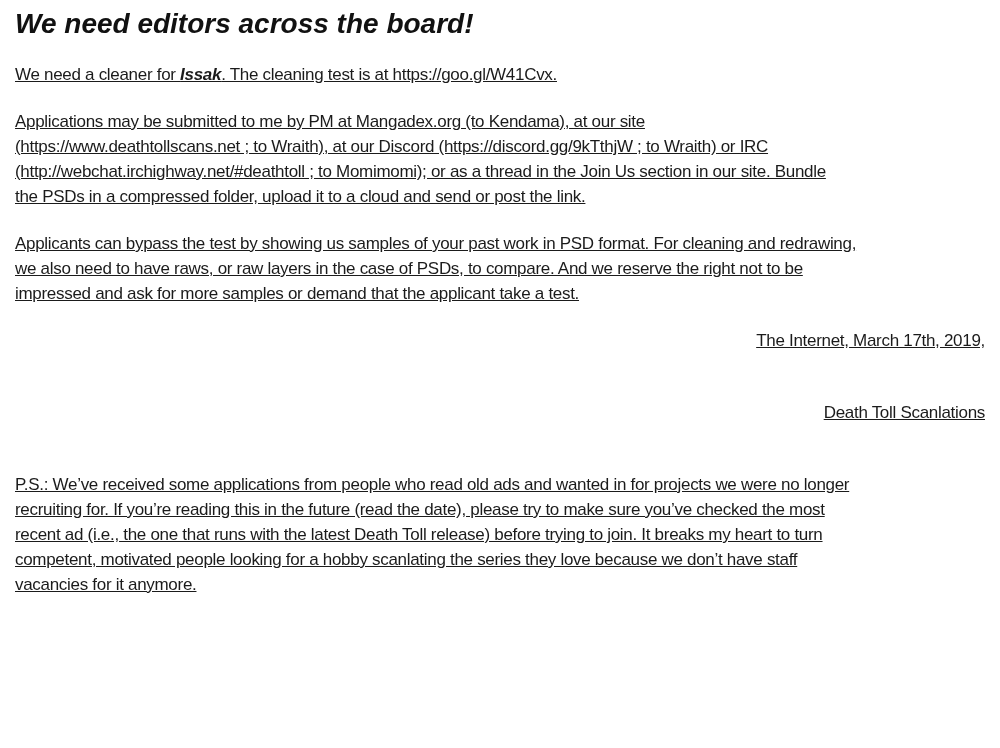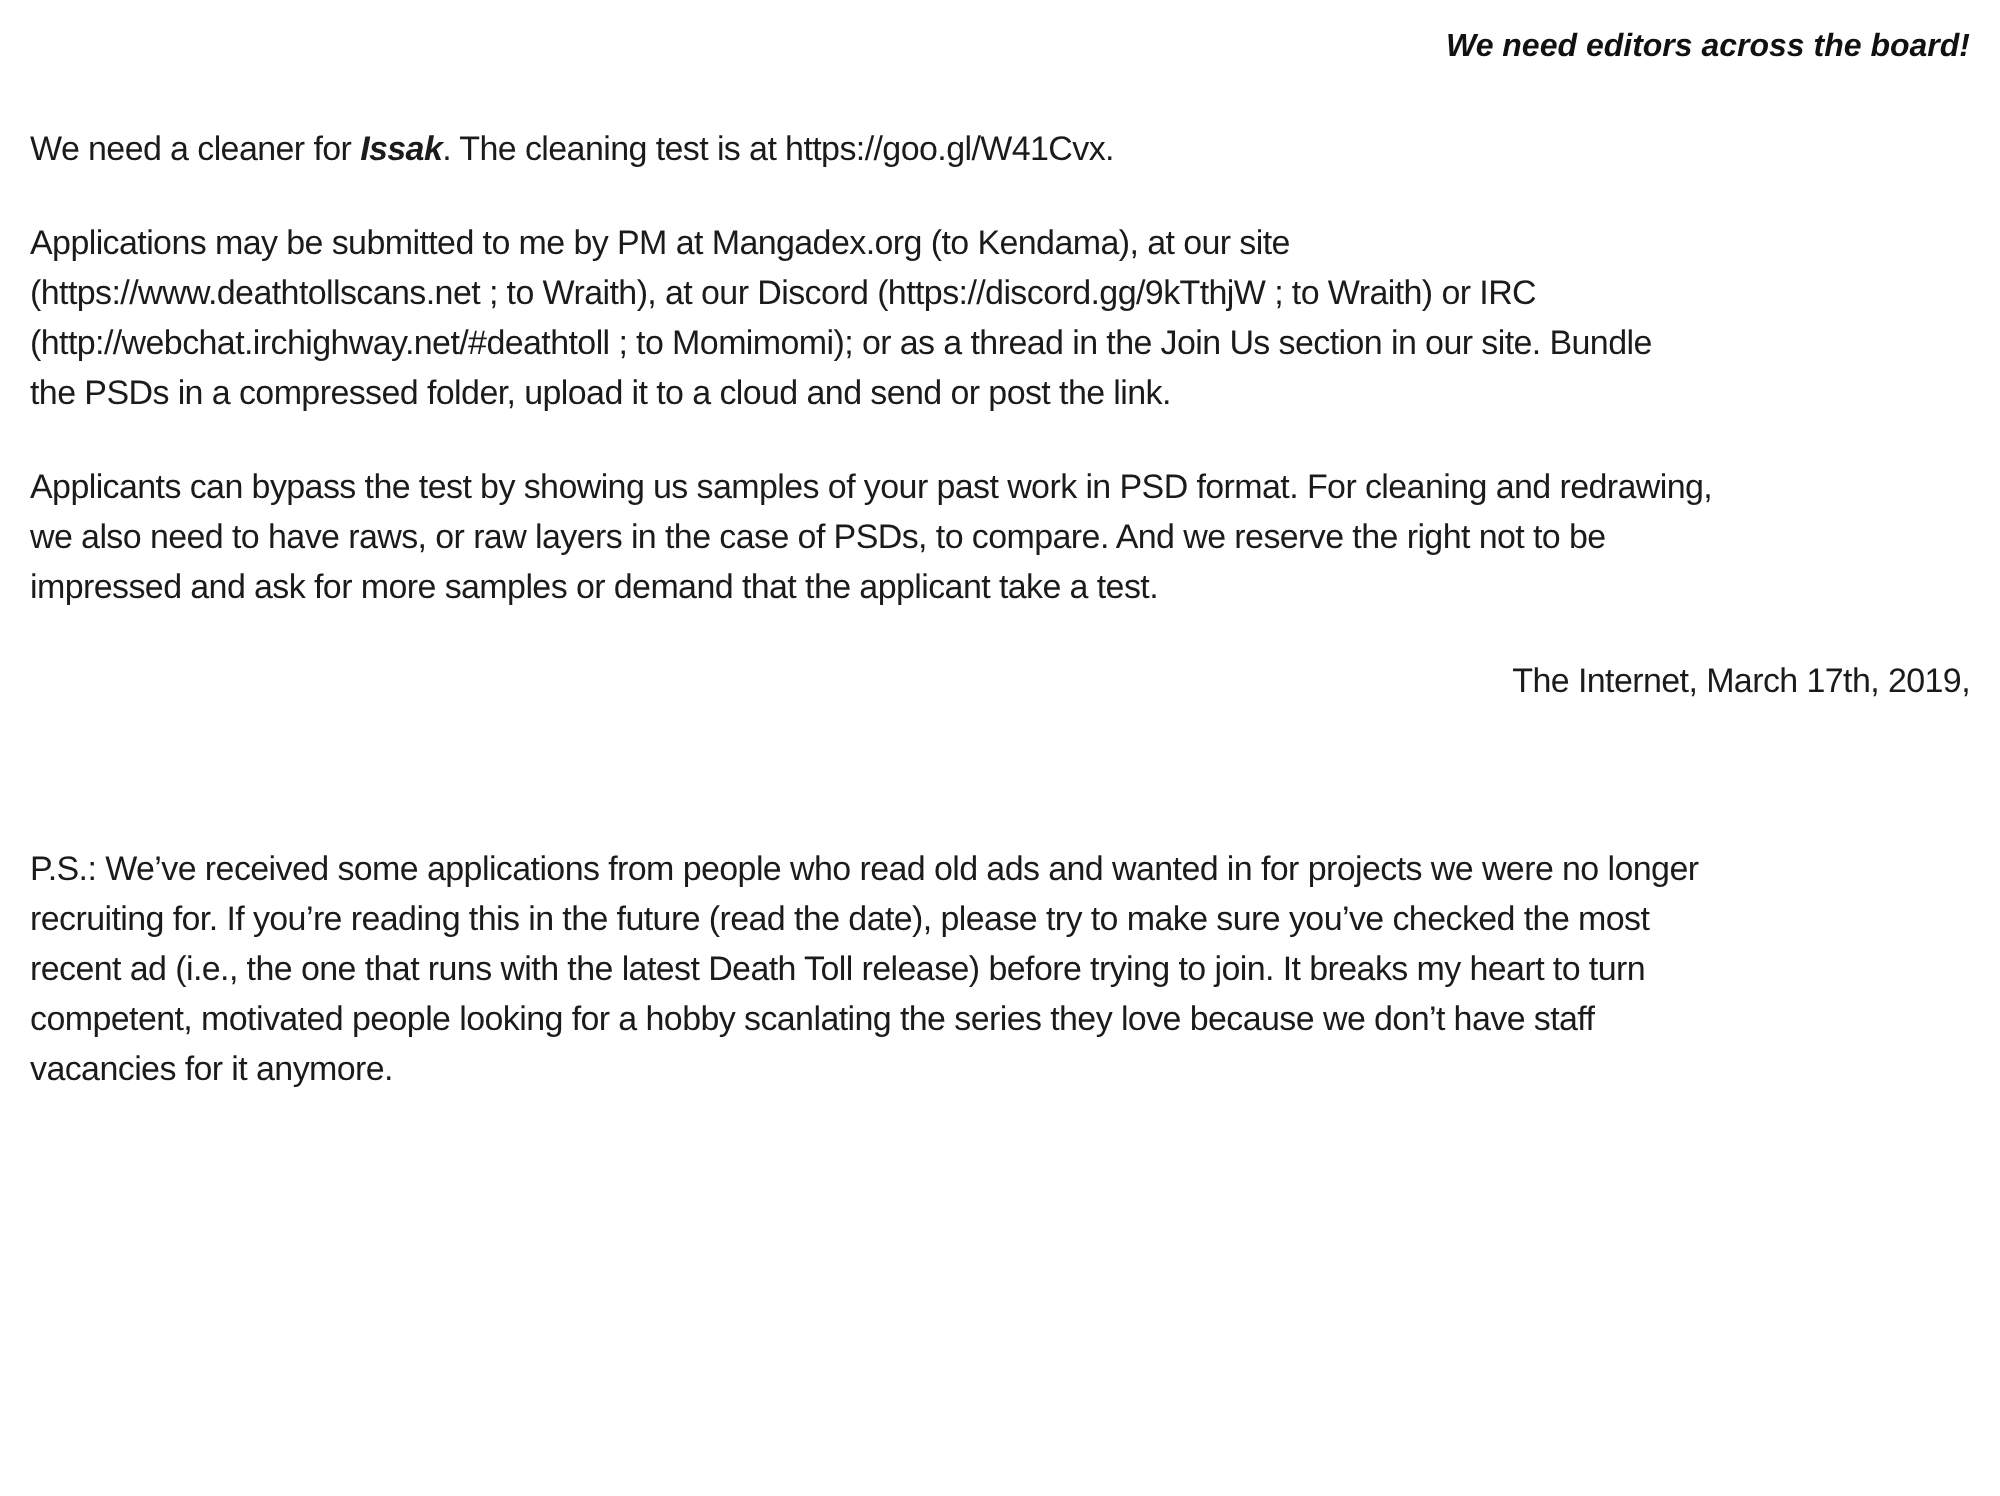--- a/index.html
+++ b/index.html
@@ -18,30 +18,31 @@
     font-family: "Liberation Sans", sans-serif;
     color: #1b1b1b;
     font-size: 17px;
     line-height: 25px;
     letter-spacing: -0.3px;
   }
   .title {
     margin: 0;
     height: 32px;
     line-height: 32px;
-    text-align: right;
-    font-size: 16px;
+    text-align: left;
+    font-size: 28px;
     font-weight: bold;
     font-style: italic;
     letter-spacing: 0;
     color: #111111;
   }
   .para {
     margin: 22px 0 0 0;
     white-space: pre-line;
+    text-decoration: underline;
   }
   .em {
     font-weight: bold;
     font-style: italic;
   }
   .serif-url {
     font-family: "Liberation Serif", serif;
     font-weight: bold;
     letter-spacing: 0;
   }
@@ -68,20 +69,21 @@
 (http://webchat.irchighway.net/#deathtoll ; to Momimomi); or as a thread in the Join Us section in our site. Bundle
 the PSDs in a compressed folder, upload it to a cloud and send or post the link.</p>
 
   <p class="para">Applicants can bypass the test by showing us samples of your past work in PSD format. For cleaning and redrawing,
 we also need to have raws, or raw layers in the case of PSDs, to compare. And we reserve the right not to be
 impressed and ask for more samples or demand that the applicant take a test.</p>
 
   <p class="para sign-block"><span class="sign-line">The Internet, March 17th, 2019,</span></p>
 
   <div class="para sign-block">
+    <div class="sign-line">Death Toll Scanlations</div>
   </div>
 
   <p class="para">P.S.: We’ve received some applications from people who read old ads and wanted in for projects we were no longer
 recruiting for. If you’re reading this in the future (read the date), please try to make sure you’ve checked the most
 recent ad (i.e., the one that runs with the latest Death Toll release) before trying to join. It breaks my heart to turn
 competent, motivated people looking for a hobby scanlating the series they love because we don’t have staff
 vacancies for it anymore.</p>
 
 </div>
 

